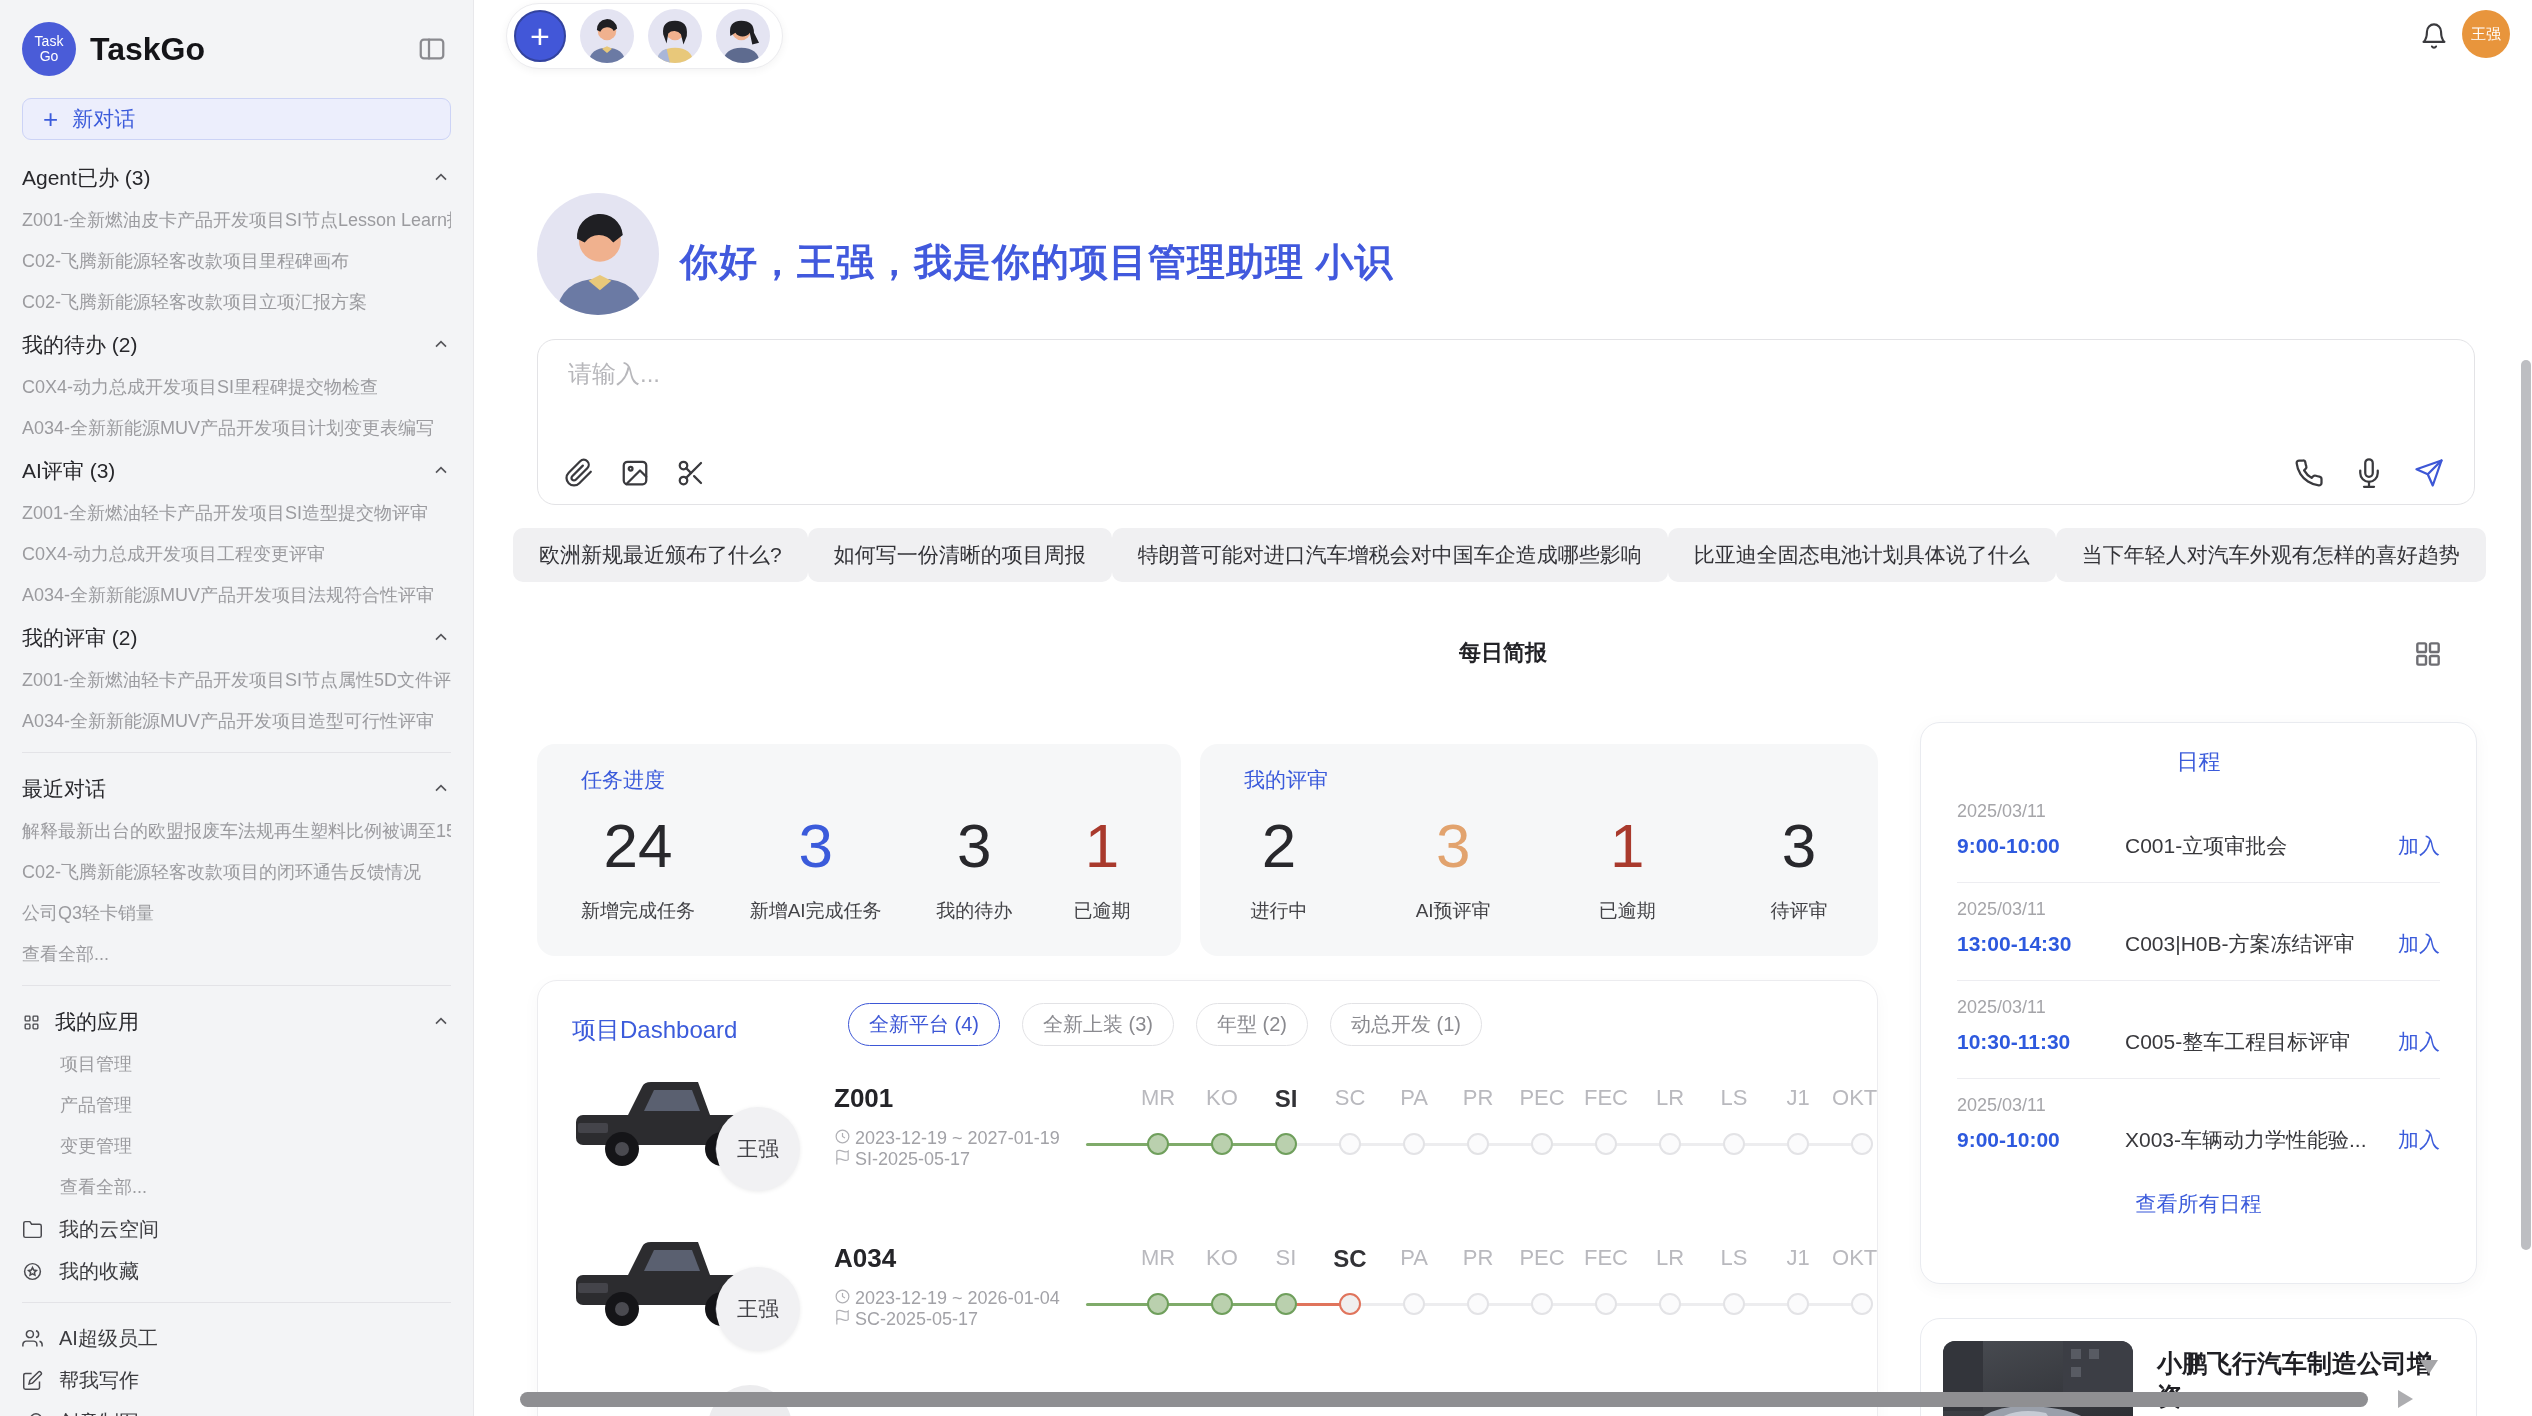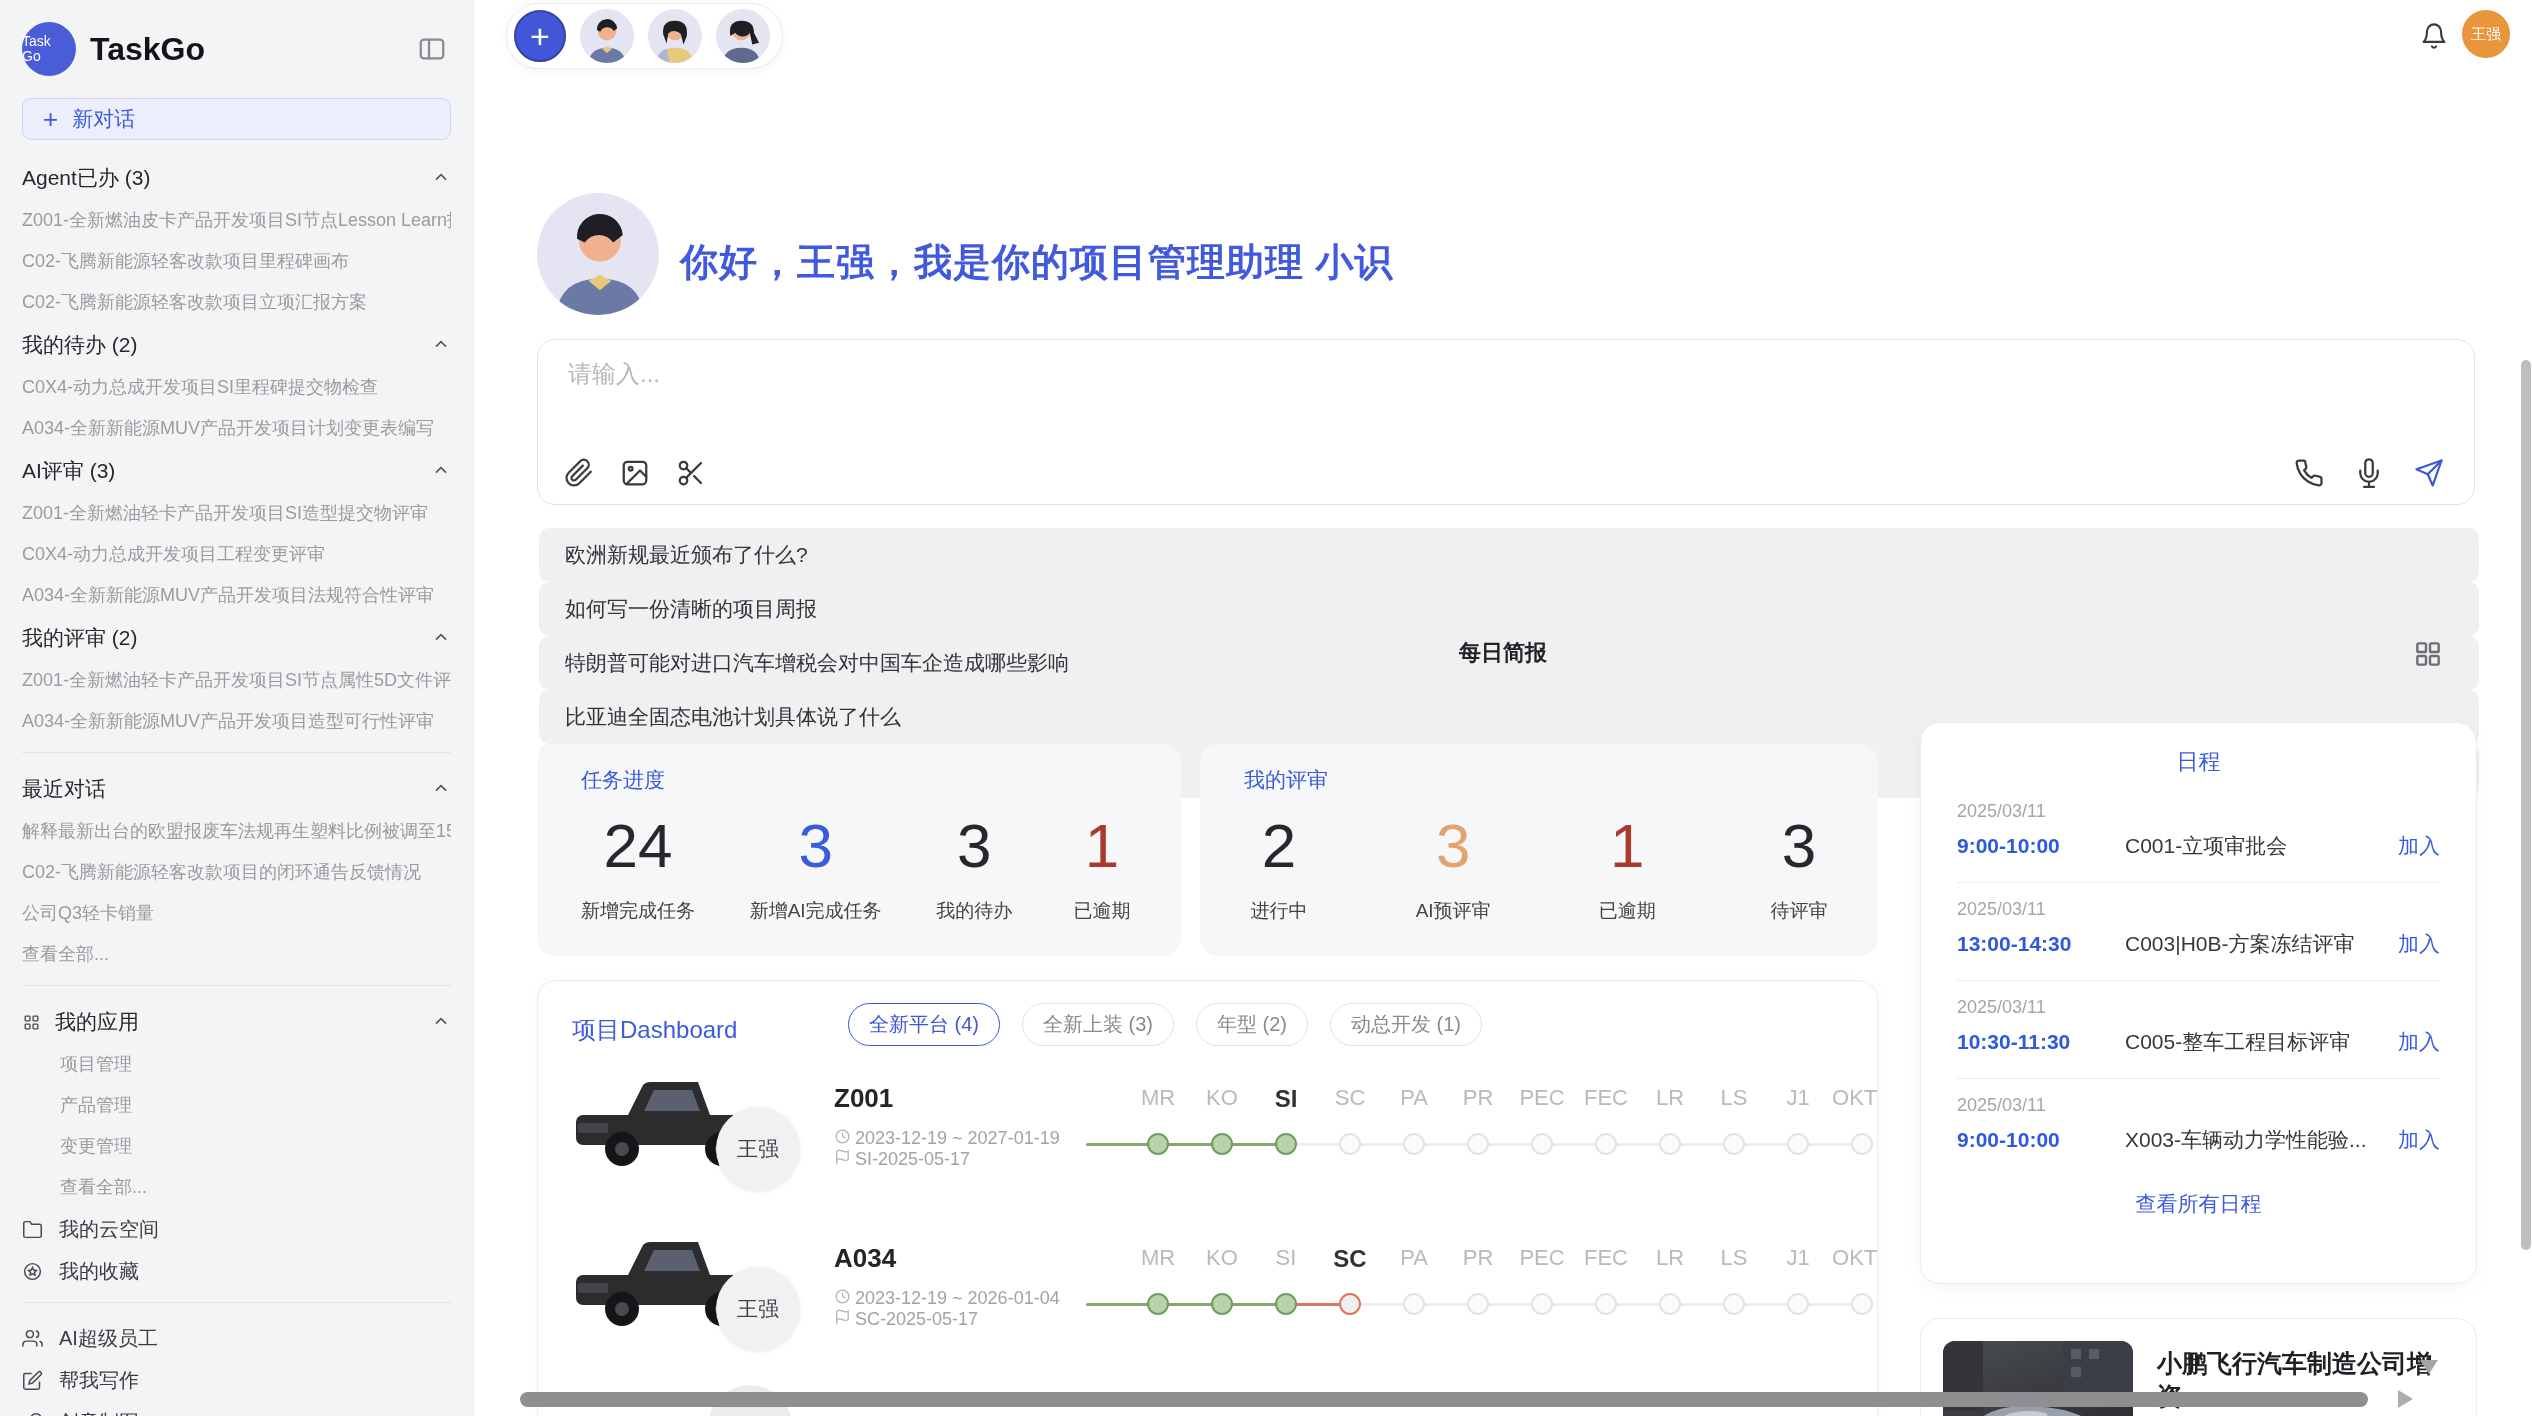--- a/index.html
+++ b/index.html
@@ -4,21 +4,21 @@
 <style>
   * { margin:0; padding:0; box-sizing:border-box; }
   html,body { width:2532px; height:1416px; }
   body { position:relative; overflow:hidden; background:#fff; font-family:"Liberation Sans",sans-serif; color:#26262a; }
   svg { display:block; }
   .ico { stroke:#3a3a3e; stroke-width:1.8; fill:none; stroke-linecap:round; stroke-linejoin:round; }
 
   
   .sidebar { position:absolute; left:0; top:0; bottom:0; width:474px; background:#f3f4f6; border-right:1px solid #e8e8eb; overflow:hidden; }
   .sb-head { display:flex; align-items:center; padding:22px 26px 18px 22px; }
-  .logo { width:54px; height:54px; border-radius:50%; background:#4a5cd8; color:#fff; display:flex; flex-direction:column; align-items:flex-start; justify-content:center; font-size:14px; line-height:15px; font-weight:500; }
+  .logo { width:54px; height:54px; border-radius:50%; background:#4a5cd8; color:#fff; display:flex; flex-direction:column; align-items:center; justify-content:center; font-size:14px; line-height:15px; font-weight:500; }
   .app-title { margin-left:14px; font-size:32px; font-weight:bold; color:#141418; }
   .panel-toggle { margin-left:auto; cursor:pointer; }
   .new-chat { margin:4px 22px 16px; height:42px; border:1px solid #ccd3f6; background:#eceefc; border-radius:9px; display:flex; align-items:center; padding-left:20px; color:#3b5bdb; font-size:21px; cursor:pointer; }
   .new-chat .plus { font-size:26px; margin-right:14px; font-weight:400; }
   .sb-scroll { padding:0 22px; }
   .sb-sec-head { height:44px; display:flex; align-items:center; font-size:21px; color:#28282c; }
   .sb-sec-head .chev { width:20px; height:20px; margin-left:auto; stroke:#55555a; stroke-width:2; fill:none; }
   .sb-item { font-size:18px; color:#9b9b9f; line-height:41px; white-space:nowrap; overflow:hidden; cursor:pointer; }
   .sb-item.indent { padding-left:38px; }
   .sb-div { border-top:1px solid #e3e3e7; margin:10px 0 14px; }
@@ -39,21 +39,21 @@
   
   .input-box { position:absolute; left:537px; top:339px; width:1938px; height:166px; border:1.5px solid #e3e3e6; border-radius:18px; background:#fff; }
   .input-box input { position:absolute; left:30px; top:20px; width:1500px; border:none; outline:none; font-size:24px; color:#26262a; font-family:"Liberation Sans",sans-serif; background:transparent; }
   .input-box input::placeholder { color:#b7b7bb; }
   .in-icons { position:absolute; left:26px; bottom:16px; display:flex; gap:26px; }
   .in-icons svg, .in-right svg { width:30px; height:30px; cursor:pointer; }
   .in-right { position:absolute; right:30px; bottom:16px; display:flex; gap:30px; align-items:center; }
   .send svg { stroke:#3d57d6; }
 
   
-  .chips { position:absolute; left:539px; top:528px; width:1940px; display:flex; justify-content:space-between;flex-direction:column; }
+  .chips { position:absolute; left:513px; top:528px; width:1940px; display:flex; justify-content:space-between; }
   .chip { height:54px; background:#f0f0f2; border-radius:10px; display:flex; align-items:center; padding:0 26px; font-size:21px; color:#333338; cursor:pointer; white-space:nowrap; }
 
   
   .briefing-title { position:absolute; left:474px; top:638px; width:2058px; text-align:center; font-size:22px; font-weight:bold; color:#222226; }
   .briefing-grid-ico { position:absolute; left:2412px; top:638px; cursor:pointer; }
 
   
   .stat-card { position:absolute; top:744px; height:212px; background:#f6f7f8; border-radius:18px; padding:22px 44px; }
   .stat-card.c1 { left:537px; width:644px; }
   .stat-card.c2 { left:1200px; width:678px; }

